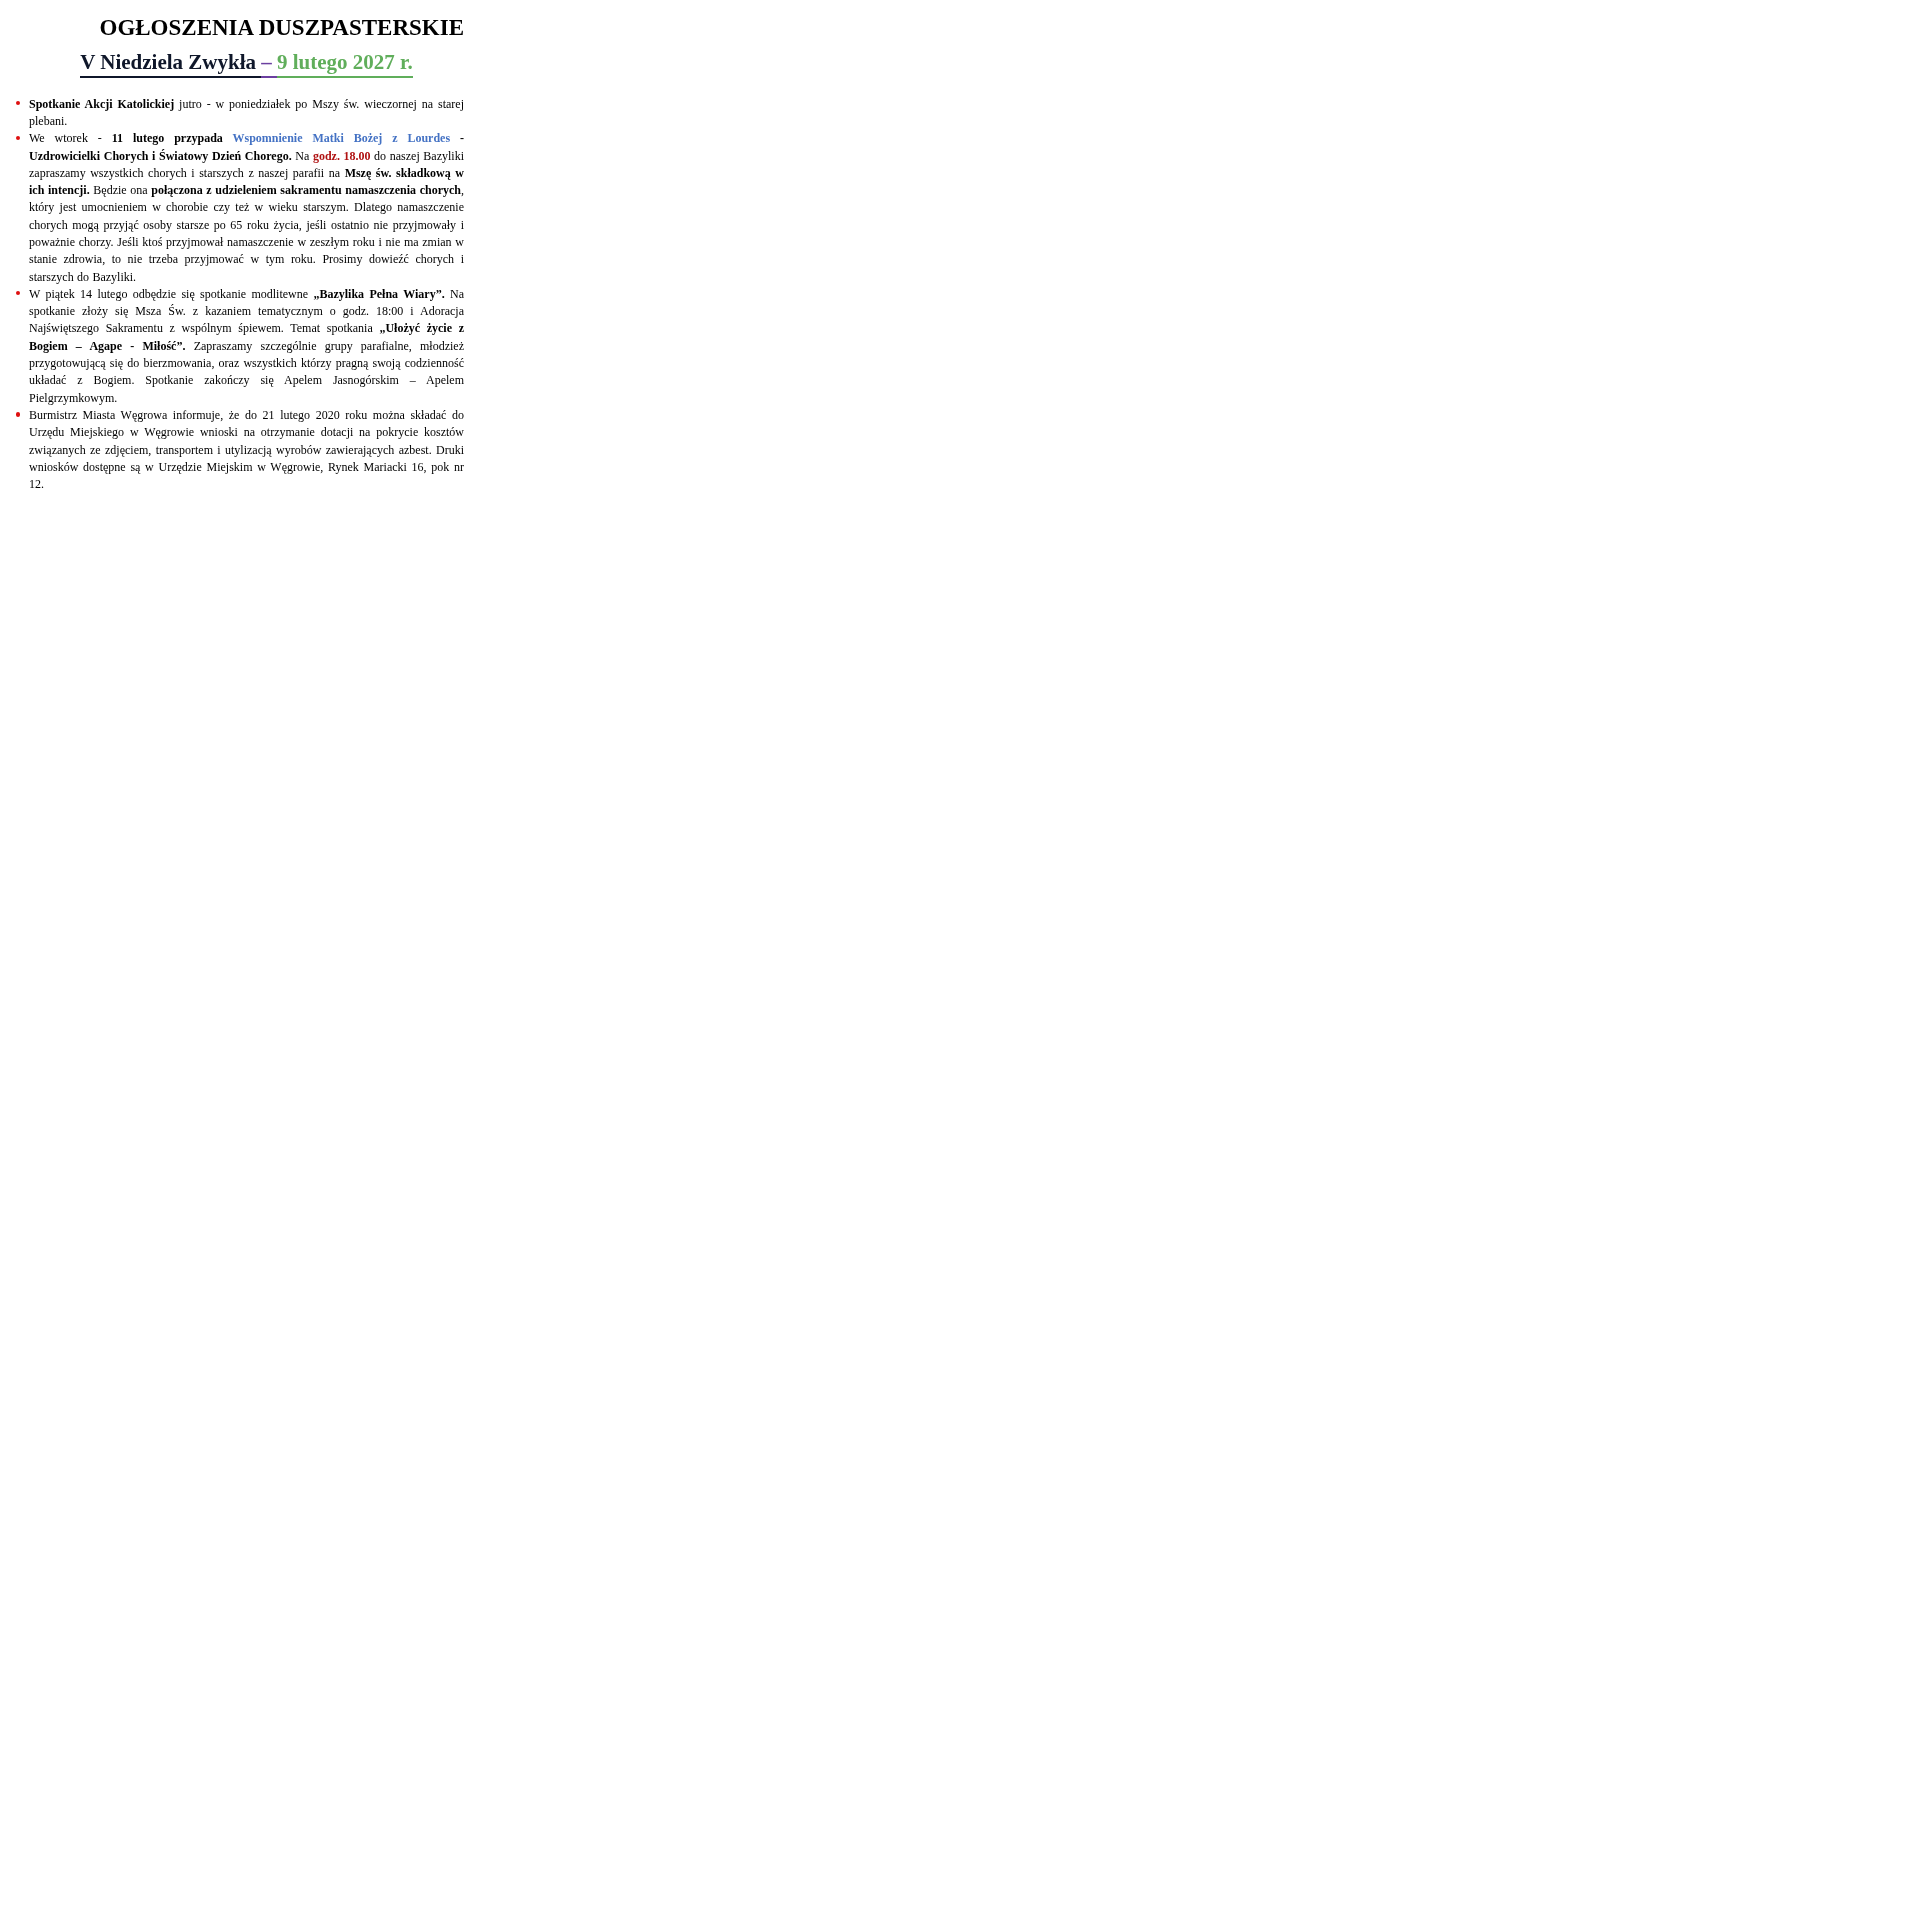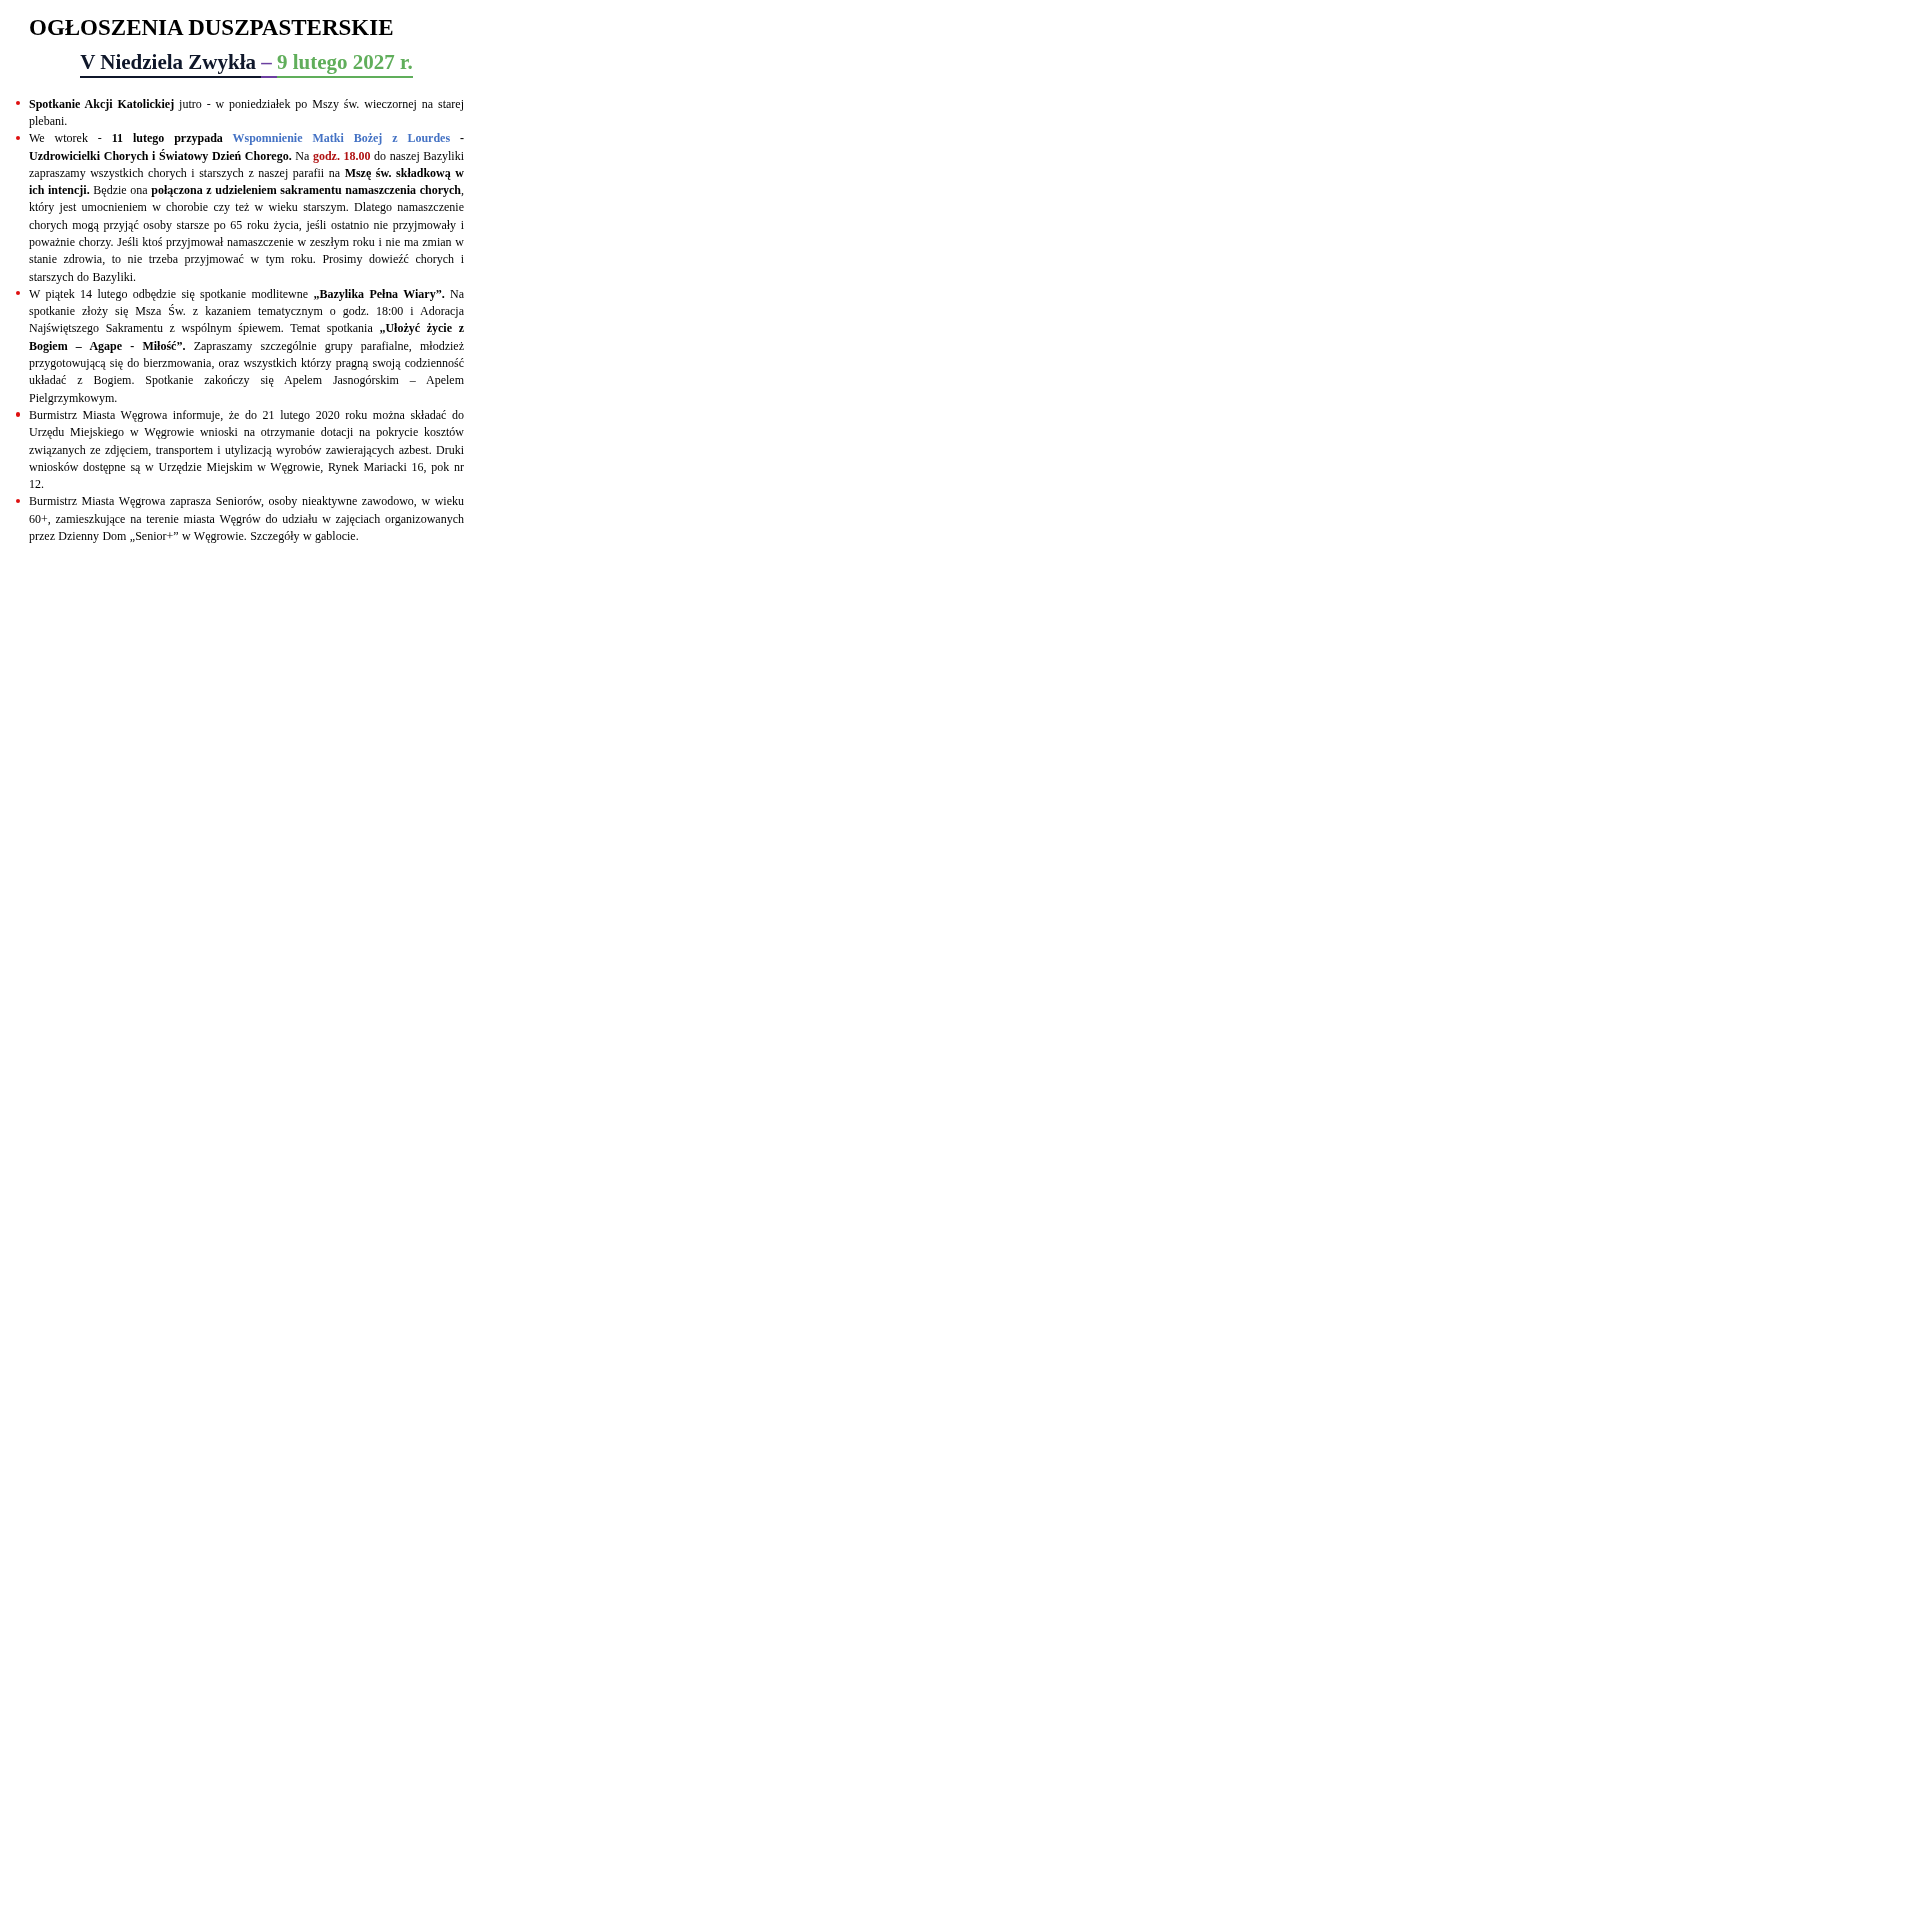--- a/index.html
+++ b/index.html
@@ -9,21 +9,21 @@
     height:677px;
     box-sizing:border-box;
     padding:9.2px 14px 0 29px;
     background:#ffffff;
     font-family:"Liberation Serif","DejaVu Serif",serif;
     color:#000000;
     overflow:hidden;
   }
   .title{
     margin:5.4px 0 0 0;
-    text-align:left;
+    text-align:right;
     font-size:23px;
     line-height:1.1;
     font-weight:700;
     color:#000000;
     white-space:nowrap;
   }
   .subtitle{
     margin-top:10px;
     text-align:center;
     font-size:21px;
@@ -71,16 +71,15 @@
 <div class="page">
   <h1 class="title">OGŁOSZENIA DUSZPASTERSKIE</h1>
 
   <div class="subtitle"><span class="seg seg-red">V Niedziela Zwykła&nbsp;</span><span class="seg seg-purple">–&nbsp;</span><span class="seg seg-green">9 lutego 2027 r.</span></div>
 
   <ul class="announcements">
       <li><span class="marker"></span><span class="b">Spotkanie Akcji Katolickiej</span><span> jutro - w poniedziałek po Mszy św. wieczornej na starej plebani.</span></li>
       <li><span class="marker"></span><span>We wtorek - </span><span class="b">11 lutego przypada </span><span class="b c-blue">Wspomnienie Matki Bożej z Lourdes</span><span class="b"> - </span><span class="b">Uzdrowicielki Chorych i Światowy Dzień Chorego.</span><span> Na </span><span class="b c-darkred">godz. 18.00</span><span> do naszej Bazyliki zapraszamy wszystkich chorych i starszych z naszej parafii na </span><span class="b">Mszę św. składkową w ich intencji.</span><span> Będzie ona </span><span class="b">połączona z udzieleniem sakramentu namaszczenia chorych</span><span>, który jest umocnieniem w chorobie czy też w wieku starszym. Dlatego namaszczenie chorych mogą przyjąć osoby starsze po 65 roku życia, jeśli ostatnio nie przyjmowały i poważnie chorzy. Jeśli ktoś przyjmował namaszczenie w zeszłym roku i nie ma zmian w stanie zdrowia, to nie trzeba przyjmować w tym roku. Prosimy dowieźć chorych i starszych do Bazyliki.</span></li>
       <li><span class="marker"></span><span>W piątek 14 lutego odbędzie się spotkanie modlitewne </span><span class="b">„Bazylika Pełna Wiary”.</span><span> Na spotkanie złoży się Msza Św. z kazaniem tematycznym o godz. 18:00 i Adoracja Najświętszego Sakramentu z wspólnym śpiewem. Temat spotkania </span><span class="b">„Ułożyć życie z Bogiem – Agape - Miłość”.</span><span> Zapraszamy szczególnie grupy parafialne, młodzież przygotowującą się do bierzmowania, oraz wszystkich którzy pragną swoją codzienność układać z Bogiem. Spotkanie zakończy się Apelem Jasnogórskim – Apelem Pielgrzymkowym.</span></li>
       <li><span class="marker"></span><span>Burmistrz Miasta Węgrowa informuje, że do 21 lutego 2020 roku można składać do Urzędu Miejskiego w Węgrowie wnioski na otrzymanie dotacji na pokrycie kosztów związanych ze zdjęciem, transportem i utylizacją wyrobów zawierających azbest. Druki wniosków dostępne są w Urzędzie Miejskim w Węgrowie, Rynek Mariacki 16, pok nr 12.</span></li>
-      <li><span class="marker"></span><span>Burmistrz Miasta Węgrowa zaprasza Seniorów, osoby nieaktywne zawodowo, w wieku 60+, zamieszkujące na terenie miasta Węgrów do udziału w zajęciach organizowanych przez Dzienny Dom „Senior+” w Węgrowie. Szczegóły w gablocie.</span></li>
     </ul>
 </div>
 
 
 </body></html>

